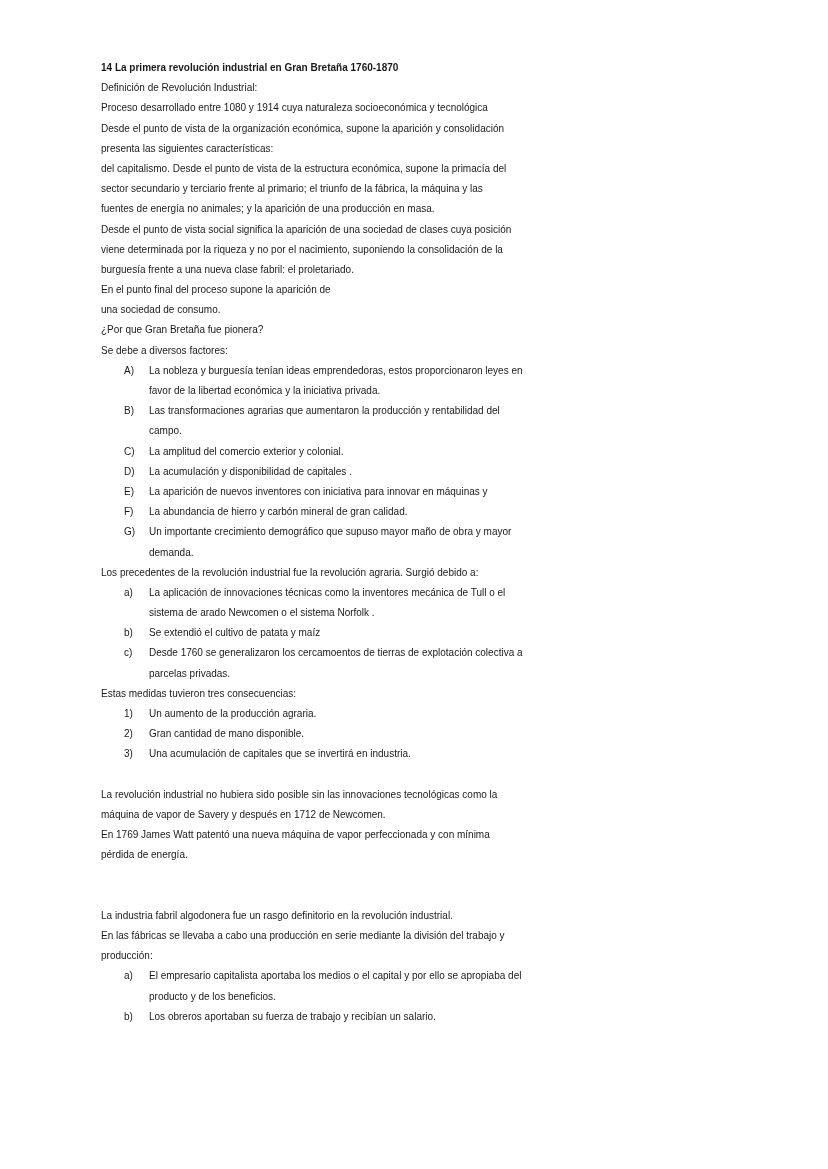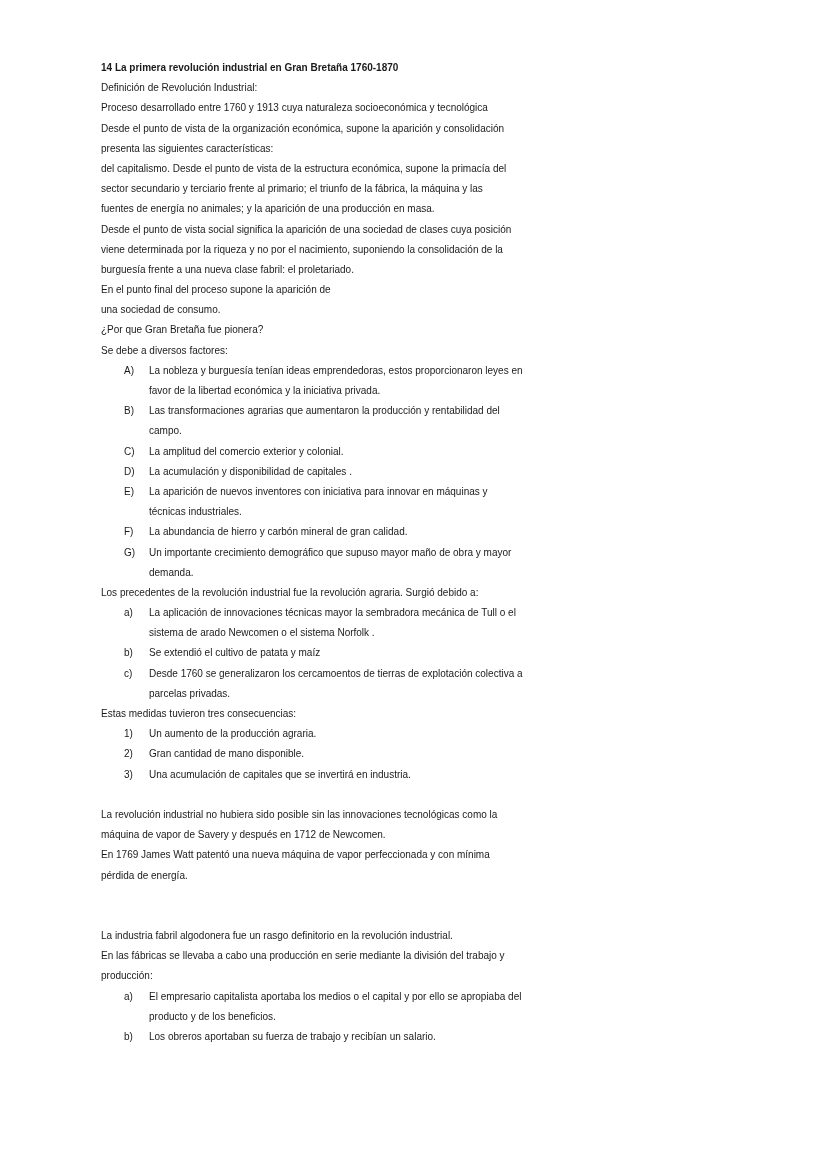--- a/index.html
+++ b/index.html
@@ -19,21 +19,21 @@
 </head>
 <body>
 
 <div class="page">
   <div class="content">
 
     <div class="line title">14 La primera revolución industrial en Gran Bretaña 1760-1870</div>
 
     <div>
       <div class="line">Definición de Revolución Industrial:</div>
-      <div class="line">Proceso desarrollado entre 1760 y 1913 cuya naturaleza socioeconómica y tecnológica</div>
+      <div class="line">Proceso desarrollado entre 1080 y 1914 cuya naturaleza socioeconómica y tecnológica</div>
       <div class="line">Desde el punto de vista de la organización económica, supone la aparición y consolidación</div>
       <div class="line">presenta las siguientes características:</div>
       <div class="line">del capitalismo. Desde el punto de vista de la estructura económica, supone la primacía del</div>
       <div class="line">sector secundario y terciario frente al primario; el triunfo de la fábrica, la máquina y las</div>
       <div class="line">fuentes de energía no animales; y la aparición de una producción en masa.</div>
       <div class="line">Desde el punto de vista social significa la aparición de una sociedad de clases cuya posición</div>
       <div class="line">viene determinada por la riqueza y no por el nacimiento, suponiendo la consolidación de la</div>
       <div class="line">burguesía frente a una nueva clase fabril: el proletariado.</div>
       <div class="line">En el punto final del proceso supone la aparición de</div>
       <div class="line">una sociedad de consumo.</div>
@@ -51,36 +51,35 @@
         <div class="line li"><span>campo.</span></div>
       </div>
       <div>
         <div class="line li"><span class="mk">C)</span><span>La amplitud del comercio exterior y colonial.</span></div>
       </div>
       <div>
         <div class="line li"><span class="mk">D)</span><span>La acumulación y disponibilidad de capitales .</span></div>
       </div>
       <div>
         <div class="line li"><span class="mk">E)</span><span>La aparición de nuevos inventores con iniciativa para innovar en máquinas y</span></div>
-        <div class="line li"><span>técnicas industriales.</span></div>
       </div>
       <div>
         <div class="line li"><span class="mk">F)</span><span>La abundancia de hierro y carbón mineral de gran calidad.</span></div>
       </div>
       <div>
         <div class="line li"><span class="mk">G)</span><span>Un importante crecimiento demográfico que supuso mayor maño de obra y mayor</span></div>
         <div class="line li"><span>demanda.</span></div>
       </div>
     </div>
 
     <div class="line">Los precedentes de la revolución industrial fue la revolución agraria. Surgió debido a:</div>
 
     <div>
       <div>
-        <div class="line li"><span class="mk">a)</span><span>La aplicación de innovaciones técnicas mayor la sembradora mecánica de Tull o el</span></div>
+        <div class="line li"><span class="mk">a)</span><span>La aplicación de innovaciones técnicas como la inventores mecánica de Tull o el</span></div>
         <div class="line li"><span>sistema de arado Newcomen o el sistema Norfolk .</span></div>
       </div>
       <div>
         <div class="line li"><span class="mk">b)</span><span>Se extendió el cultivo de patata y maíz</span></div>
       </div>
       <div>
         <div class="line li"><span class="mk">c)</span><span>Desde 1760 se generalizaron los cercamoentos  de tierras de explotación colectiva a</span></div>
         <div class="line li"><span>parcelas privadas.</span></div>
       </div>
     </div>

